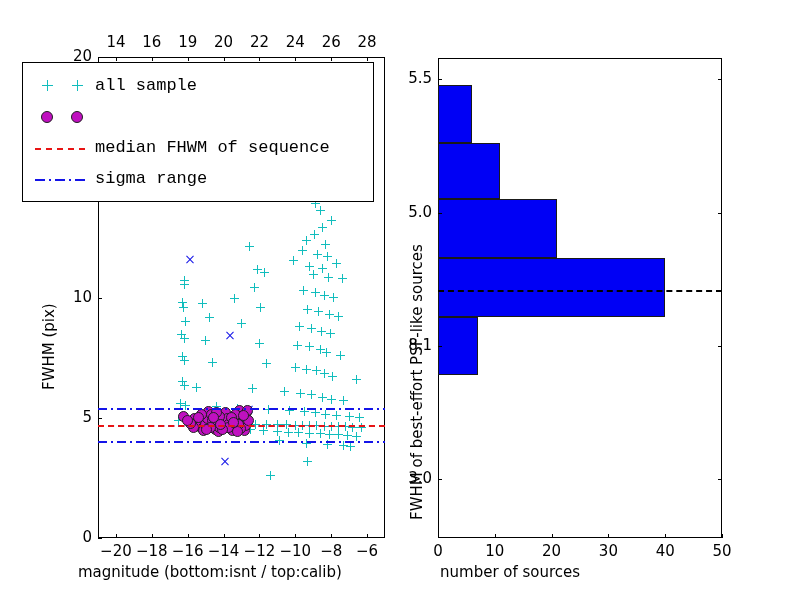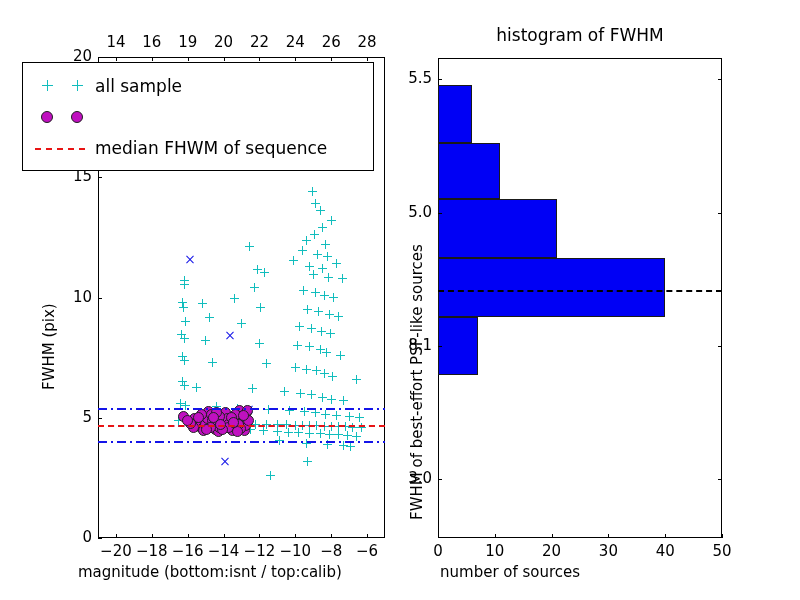--- a/index.html
+++ b/index.html
@@ -35,21 +35,21 @@
        background:#c010c0;border:1px solid #202020;box-sizing:border-box;pointer-events:none;}
 
   
   .bar{position:absolute;background:#0000f5;border:1px solid #1a1a1a;box-sizing:border-box;}
 
   
   .legend{position:absolute;border:1px solid #000;background:#fff;box-sizing:border-box;
           padding:7px 10px 7px 8px;z-index:40;}
   .lrow{display:flex;align-items:center;height:31px;}
   .lmk{width:64px;position:relative;height:18px;flex:0 0 64px;}
-  .ltxt{font-size:17px;white-space:nowrap;line-height:18px;}
+  .ltxt{font-size:17px;white-space:nowrap;line-height:18px;font-family:Liberation Mono, monospace;}
   .lplus{position:absolute;top:9px;width:11px;height:11px;margin:-5.5px 0 0 -5.5px;}
   .lplus::before,.lplus::after{content:"";position:absolute;background:#11bdbd;}
   .lplus::before{left:5px;top:0;width:1px;height:11px;}
   .lplus::after{top:5px;left:0;height:1px;width:11px;}
   .lx{position:absolute;top:9px;width:11px;height:11px;margin:-5.5px 0 0 -5.5px;}
   .lx::before,.lx::after{content:"";position:absolute;left:0;top:5px;width:12px;height:1px;background:#1414e8;}
   .lx::before{transform:rotate(45deg);}
   .lx::after{transform:rotate(-45deg);}
   .ldot{position:absolute;top:9px;width:12px;height:12px;margin:-6px 0 0 -6px;border-radius:50%;
         background:#c010c0;border:1px solid #202020;box-sizing:border-box;}
@@ -321,23 +321,28 @@
           <div class="ldot" style="left:16px;"></div>
           <div class="ldot" style="left:46px;"></div>
         </div>
       </div>
       <div class="lrow" style="">
         <div class="lmk" style="">
           <div class="lline" style="border-top:2px dashed #e81414;"></div>
         </div>
         <div class="ltxt" style="">median FHWM of sequence</div>
       </div>
-    </div>
-
-  <div class="ttl" id="hist-title" style="left:438px;top:25px;width:284px;">histogram of FWHM</div>
+      <div class="lrow" style="">
+        <div class="lmk" style="">
+          <div class="lline" style="height: 2px; background-image: repeating-linear-gradient(to right, rgb(20, 20, 232) 0px, rgb(20, 20, 232) 10px, transparent 10px, transparent 14px, rgb(20, 20, 232) 14px, rgb(20, 20, 232) 16px, transparent 16px, transparent 20px);"></div>
+        </div>
+        <div class="ltxt" style="">sigma range</div>
+      </div>
+    </div>
+
 
   <div class="axes" id="ax-right" style="left:438px;top:58px;width:284px;height:480px;"></div>
 
   <div id="hist-bars" style="position:absolute;left:438px;top:58px;width:284px;height:480px;overflow:hidden;">
       <div class="bar" style="left: 0px; top: 258.667px; width: 39.76px; height: 58.6667px;"></div>
       <div class="bar" style="left: 0px; top: 200px; width: 227.2px; height: 58.6667px;"></div>
       <div class="bar" style="left: 0px; top: 141.333px; width: 119.28px; height: 58.6667px;"></div>
       <div class="bar" style="left: 0px; top: 85.3333px; width: 62.48px; height: 56px;"></div>
       <div class="bar" style="left: 0px; top: 26.6667px; width: 34.08px; height: 58.6667px;"></div>
       <div style="position: absolute; left: 0px; width: 284px; top: 232px; height: 0px; border-top: 2px dashed rgb(0, 0, 0);"></div>

